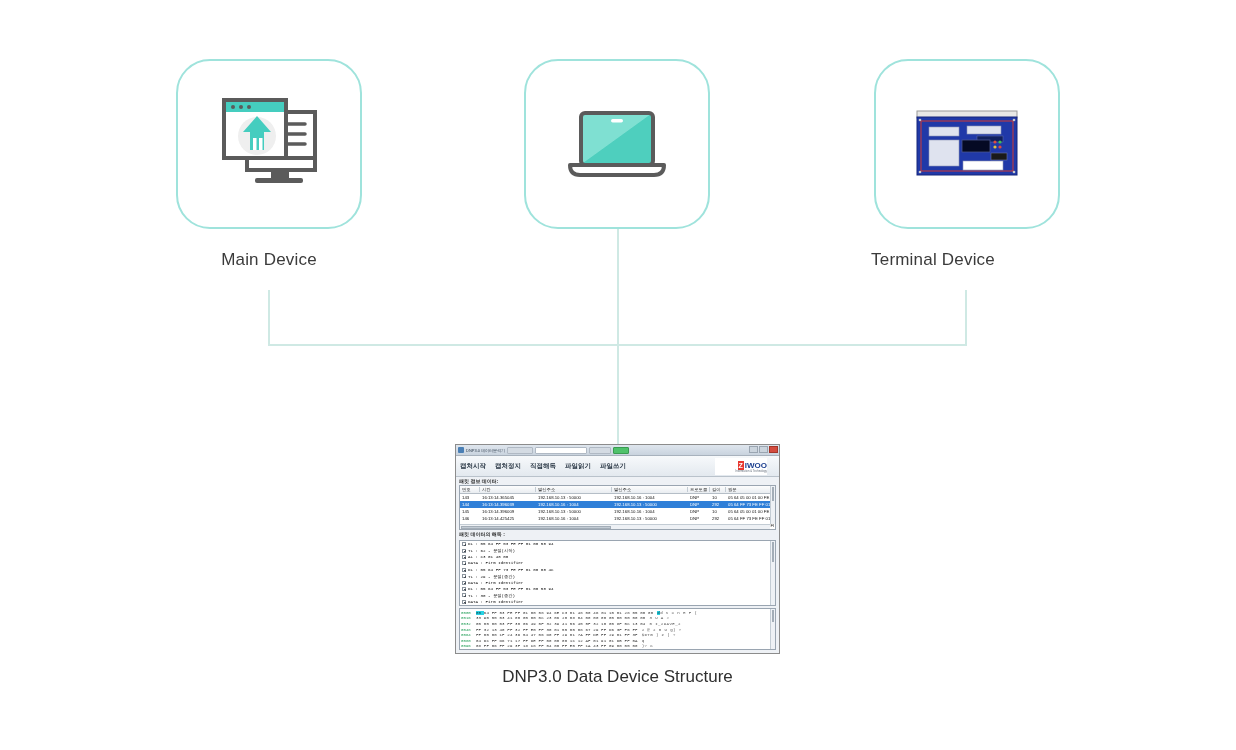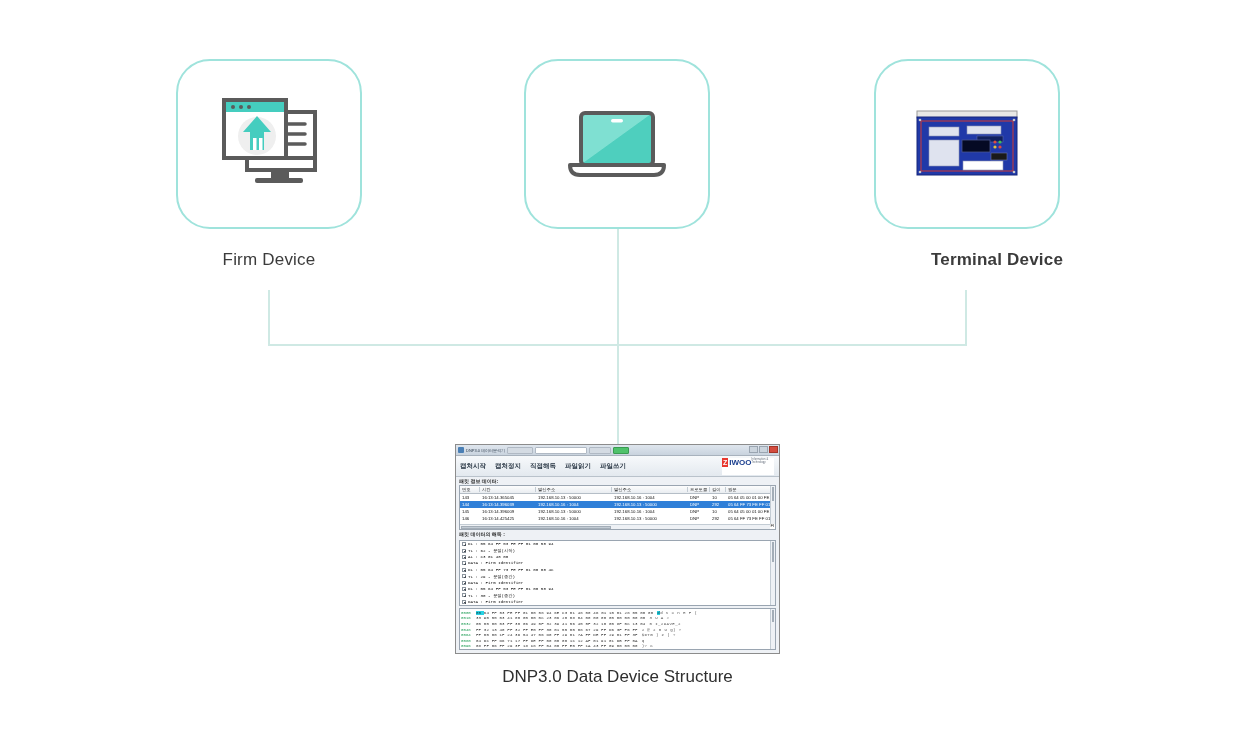--- a/index.html
+++ b/index.html
@@ -26,21 +26,21 @@
 
   .caption {
     position: absolute;
     text-align: center;
     font-size: 17px;
     color: #3b3b3b;
     letter-spacing: .2px;
     white-space: nowrap;
   }
   #cap-main     { left: 176px; top: 250px; width: 186px; }
-  #cap-terminal { left: 904px; top: 250px; width: 186px; font-weight: bold; }
+  #cap-terminal { left: 840px; top: 250px; width: 186px; }
 
   
   .ln { position: absolute; background: #cfe9e4; }
   #ln-center-top  { left: 617px; top: 229px; width: 2px;  height: 116px; }
   #ln-horizontal  { left: 268px; top: 344px; width: 699px; height: 2px; }
   #ln-left-up     { left: 268px; top: 290px; width: 2px;  height: 56px; }
   #ln-right-up    { left: 965px; top: 290px; width: 2px;  height: 56px; }
   #ln-center-down { left: 617px; top: 344px; width: 2px;  height: 102px; }
 
   
@@ -84,25 +84,25 @@
     border-bottom: 1px solid #b9c2cb;
     display: flex; align-items: center;
     padding-left: 4px; gap: 9px;
     position: relative;
   }
   .tb-menu {
     font-size: 6.5px; color: #1d2b3a; font-weight: bold;
     white-space: nowrap;
   }
   #ziwoo-logo {
-    position: absolute; right: 5px; top: 2px;
+    position: absolute; right: 12px; top: 2px;
     width: 52px; height: 17px;
     background: #ffffff;
-    display: flex; flex-direction: row;
-    align-items: flex-start; justify-content: center;
+    display: flex; flex-direction: column;
+    align-items: flex-end; justify-content: center;
   }
   #ziwoo-mark { display: flex; align-items: center; gap: 1px; }
   #ziwoo-z {
     background: #e8382f; color: #fff;
     font-size: 7px; font-weight: bold;
     padding: 0 1px; line-height: 9px;
   }
   #ziwoo-word { font-size: 8px; font-weight: bold; color: #1b3f8f; line-height: 9px; }
   #ziwoo-tag { font-size: 2.6px; color: #5a6472; letter-spacing: .1px; }
 
@@ -258,21 +258,21 @@
     <circle cx="85" cy="38" r="1.6" fill="#e04b3f"></circle>
     <rect x="76" y="44" width="16" height="7" fill="#1a1a1a" stroke="#6a73a8" stroke-width=".6"></rect>
     <rect x="48" y="52" width="40" height="9" fill="#ffffff" stroke="#8f96b5" stroke-width=".6"></rect>
     <circle cx="5" cy="11" r="1.3" fill="#c9c9c9"></circle>
     <circle cx="99" cy="11" r="1.3" fill="#c9c9c9"></circle>
     <circle cx="5" cy="63" r="1.3" fill="#c9c9c9"></circle>
     <circle cx="99" cy="63" r="1.3" fill="#c9c9c9"></circle>
   </svg>
 </div>
 
-<div class="caption" id="cap-main">Firm Device</div>
+<div class="caption" id="cap-main">Main Device</div>
 <div class="caption" id="cap-terminal">Terminal Device</div>
 
 <div class="ln" id="ln-center-top"></div>
 <div class="ln" id="ln-left-up"></div>
 <div class="ln" id="ln-right-up"></div>
 <div class="ln" id="ln-horizontal"></div>
 <div class="ln" id="ln-center-down"></div>
 
 <div id="app-window">
 

